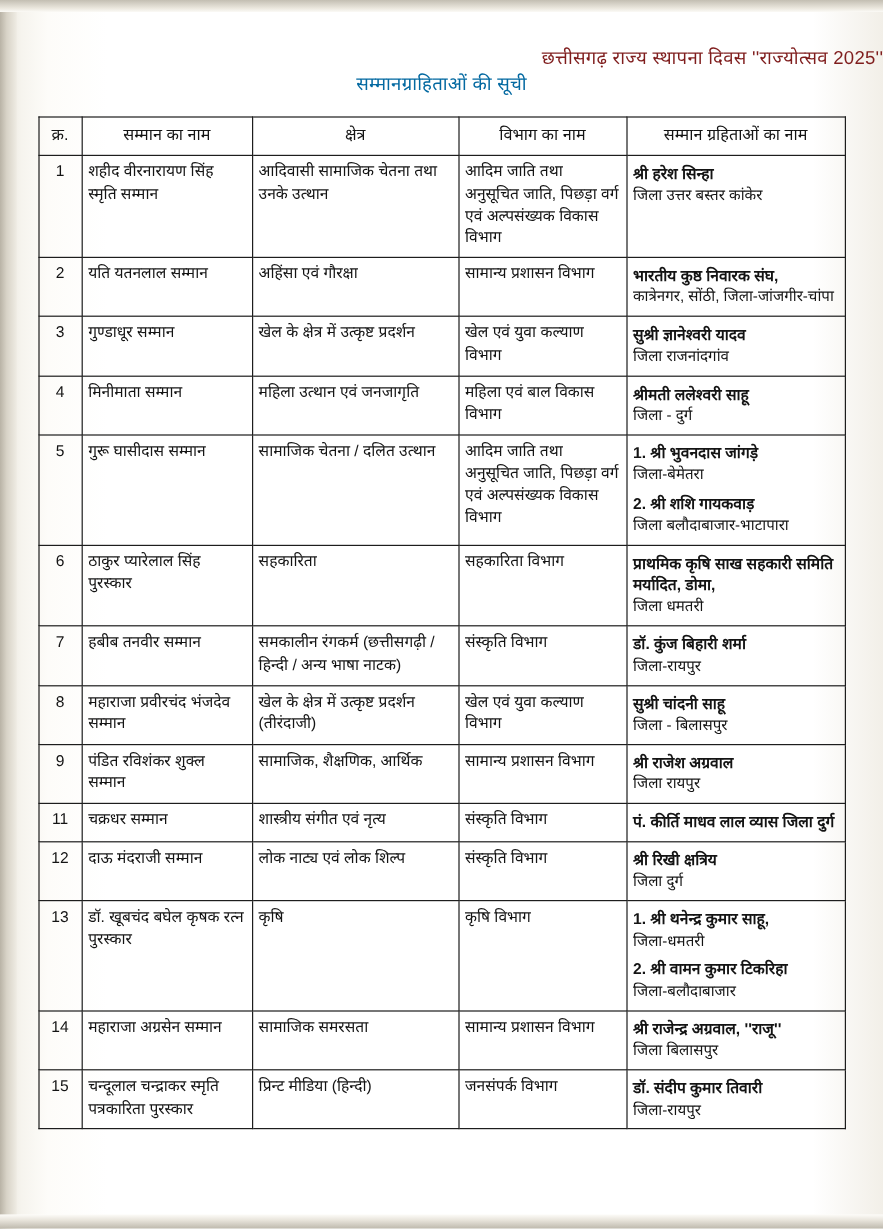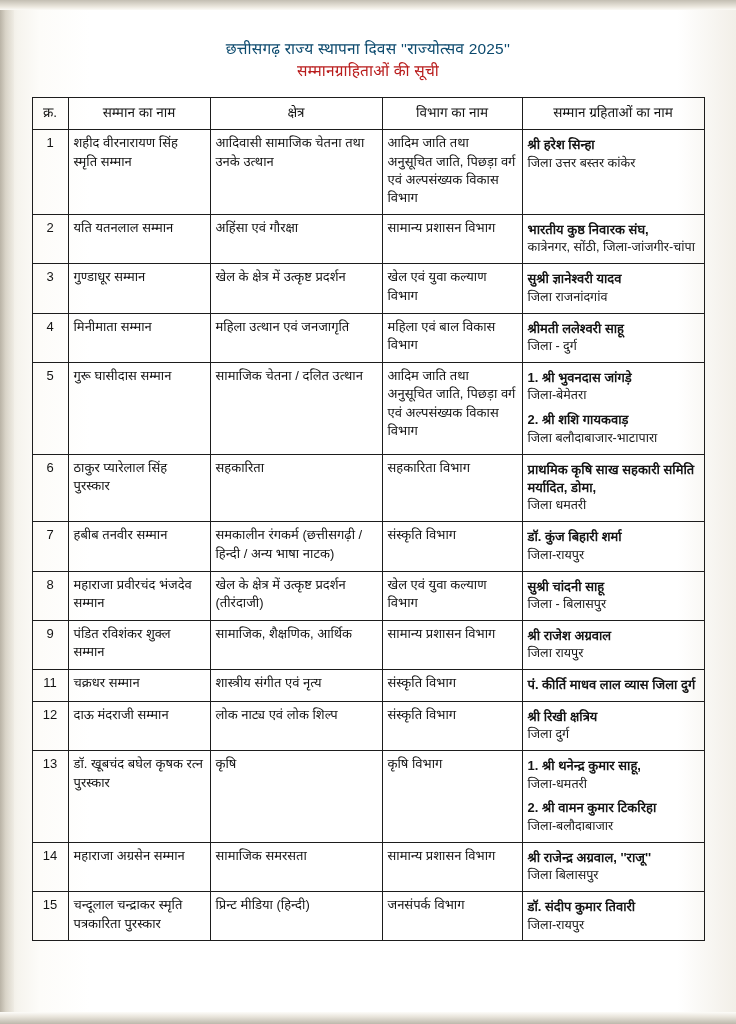--- a/index.html
+++ b/index.html
@@ -49,26 +49,27 @@
     width: 736px;
     height: 1024px;
   }
   .title-block {
     text-align: center;
     padding-top: 38px;
     line-height: 1.45;
   }
   .title-line1 {
     font-size: 15.5px;
-    color: #0c4a6e;
+    color: #7f1d1d;
     letter-spacing: 0.2px;
+    text-align: right;
   }
   .title-line2 {
     font-size: 15.5px;
-    color: #b91c1c;
+    color: #0369a1;
     letter-spacing: 0.2px;
   }
   table.list {
     border-collapse: collapse;
     margin: 14px auto 0 auto;
     width: 672px;
     table-layout: fixed;
     background: transparent;
     padding-left: 16px;
   }

